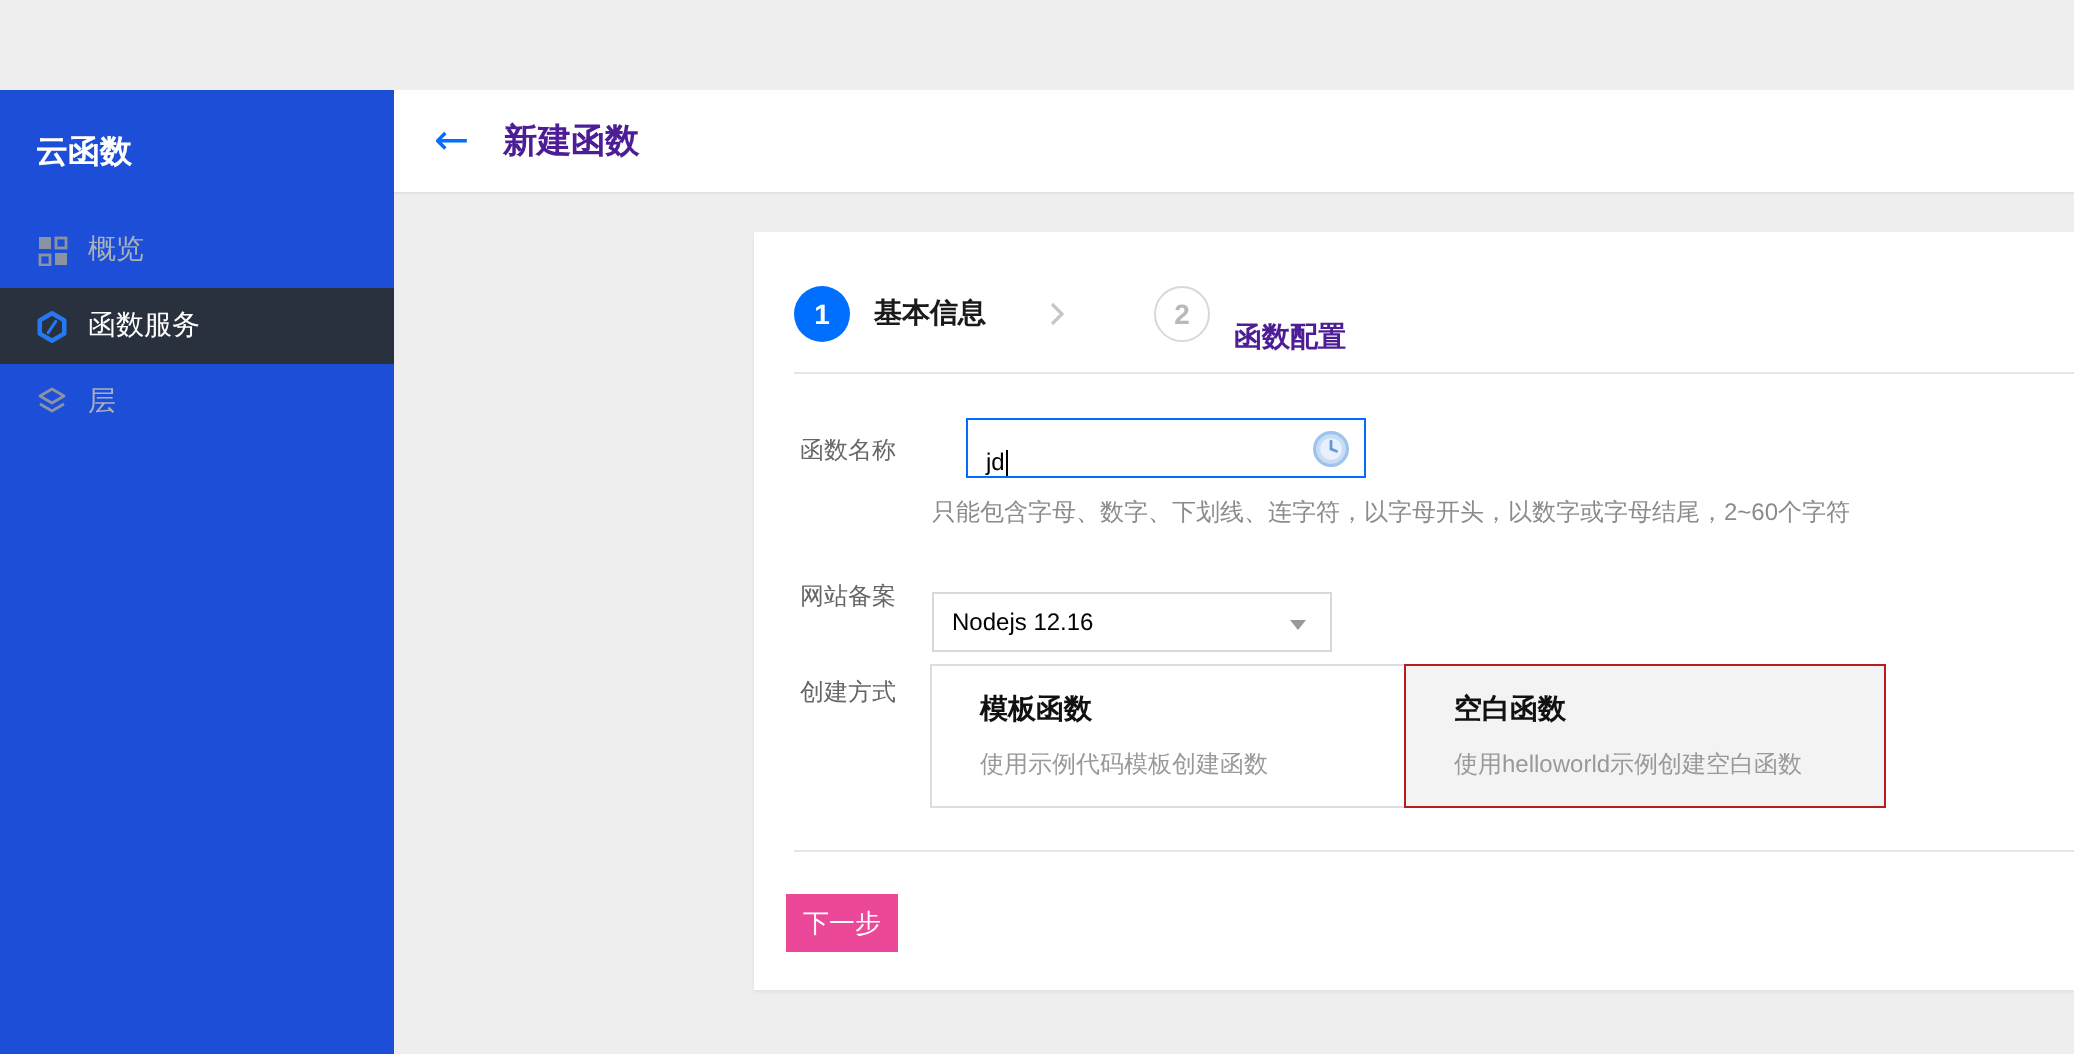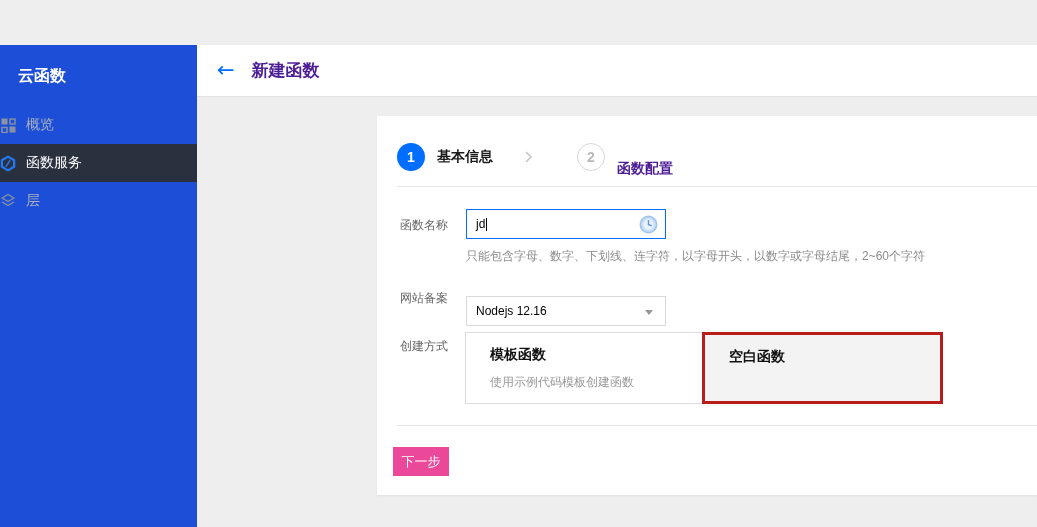--- a/index.html
+++ b/index.html
@@ -18,21 +18,21 @@
   .nav-caret { width:6px; height:6px; border-right:1px solid #99a1ae; border-bottom:1px solid #99a1ae;
     transform:rotate(45deg) translateY(-2px); margin-left:7px; margin-top:-3px; }
   .nav-divider { width:1px; height:16px; background:#454d5c; margin-left:22px; }
   .nav-item.beian { margin-left:22px; }
   .nav-plus { margin-left:24px; color:#dde1e8; font-size:18px; font-weight:bold; cursor:pointer; line-height:1; }
 
   
   .sidebar { position:absolute; top:45px; left:0; width:197px; height:482px; background:#1d4ed8; }
   .sidebar-title { color:#ffffff; font-size:16px; font-weight:bold; padding:21px 0 0 18px; }
   .side-items { margin-top:19px; }
-  .side-item { height:38px; display:flex; align-items:center; 
+  .side-item { height:38px; display:flex; align-items:center; padding-left:18px;
     font-size:14px; color:#a9b1bd; cursor:pointer; }
   .side-item .icon { width:16px; height:16px; margin-right:10px; display:flex; align-items:center; justify-content:center; }
   .side-item.active { background:#29313f; color:#ffffff; }
 
   
   .main { position:absolute; left:197px; top:45px; right:0; bottom:0; background:#eeeeee; }
   .page-header { height:52px; background:#ffffff; border-bottom:1px solid #e2e2e2;
     display:flex; align-items:center; }
   .back-arrow { margin-left:20px; color:#006eff; font-size:21px; line-height:1; cursor:pointer;
     font-family:"DejaVu Sans",sans-serif; }
@@ -55,40 +55,40 @@
   .divider { position:absolute; left:20px; right:0; height:1px; background:#e6e6e6; }
   .divider.top { top:70px; }
   .divider.bottom { top:309px; }
 
   
   .form-label { position:absolute; left:23px; font-size:12px; color:#666666; }
   .lbl-name { top:101px; }
   .lbl-runtime { top:174px; }
   .lbl-method { top:222px; }
 
-  .name-input { position:absolute; left:89px; top:93px; width:200px; height:30px;
-    border:1px solid #006eff; background:#ffffff; display:flex; align-items:center;
+  .name-input { position:absolute; left:106px; top:93px; width:200px; height:30px;
+    border:1px solid #006eff; background:#ffffff; display:flex; align-items:flex-end;
     padding-left:9px; font-size:12px; color:#000; cursor:text; }
   .text-caret { display:inline-block; width:1px; height:13px; background:#000; margin-left:1px;
     animation:blink 1s steps(1,end) infinite; }
   @keyframes blink { 50% { opacity:0; } }
   .clock-icon { position:absolute; right:7px; top:5px; }
 
   .help-text { position:absolute; left:89px; top:132px; font-size:12px; color:#8b8b8b; white-space:nowrap; }
 
   .runtime-select { position:absolute; left:89px; top:180px; width:200px; height:30px;
     border:1px solid #d9d9d9; background:#ffffff; display:flex; align-items:center;
     padding-left:9px; font-size:12px; color:#000; cursor:pointer; }
   .select-caret { position:absolute; right:12px; top:13px; width:0; height:0;
     border-left:4px solid transparent; border-right:4px solid transparent; border-top:5px solid #999; }
 
   .cards { position:absolute; left:88px; top:216px; display:flex; }
   .card { width:238px; height:72px; border:1px solid #dddddd; background:#ffffff;
     padding:13px 0 0 24px; cursor:pointer; }
-  .card.selected { width:241px; margin-left:-1px; background:#f3f3f3; border:3px solid #b91c1c; position:relative; z-index:2; }
+  .card.selected { width:241px; margin-left:-1px; background:#f3f3f3; border:1px solid #b91c1c; position:relative; z-index:2; }
   .card-title { font-size:14px; font-weight:bold; color:#111111; }
   .card-desc { font-size:12px; color:#999999; margin-top:10px; }
 
   .next-btn { position:absolute; left:16px; top:331px; width:56px; height:29px;
     background:#ec4899; color:#ffffff; font-size:13px; border:none; cursor:pointer;
     display:flex; align-items:center; justify-content:center;
     font-family:"Liberation Sans","DejaVu Sans",sans-serif; }
 </style>
 </head>
 <body>
@@ -175,20 +175,21 @@
       </div>
 
       <span class="form-label lbl-method">创建方式</span>
       <div class="cards">
         <div class="card">
           <div class="card-title">模板函数</div>
           <div class="card-desc">使用示例代码模板创建函数</div>
         </div>
         <div class="card selected">
           <div class="card-title">空白函数</div>
+          <div class="card-desc">使用helloworld示例创建空白函数</div>
         </div>
       </div>
 
       <div class="divider bottom"></div>
 
       <button class="next-btn">下一步</button>
     </div>
   </div>
 
 </div>

